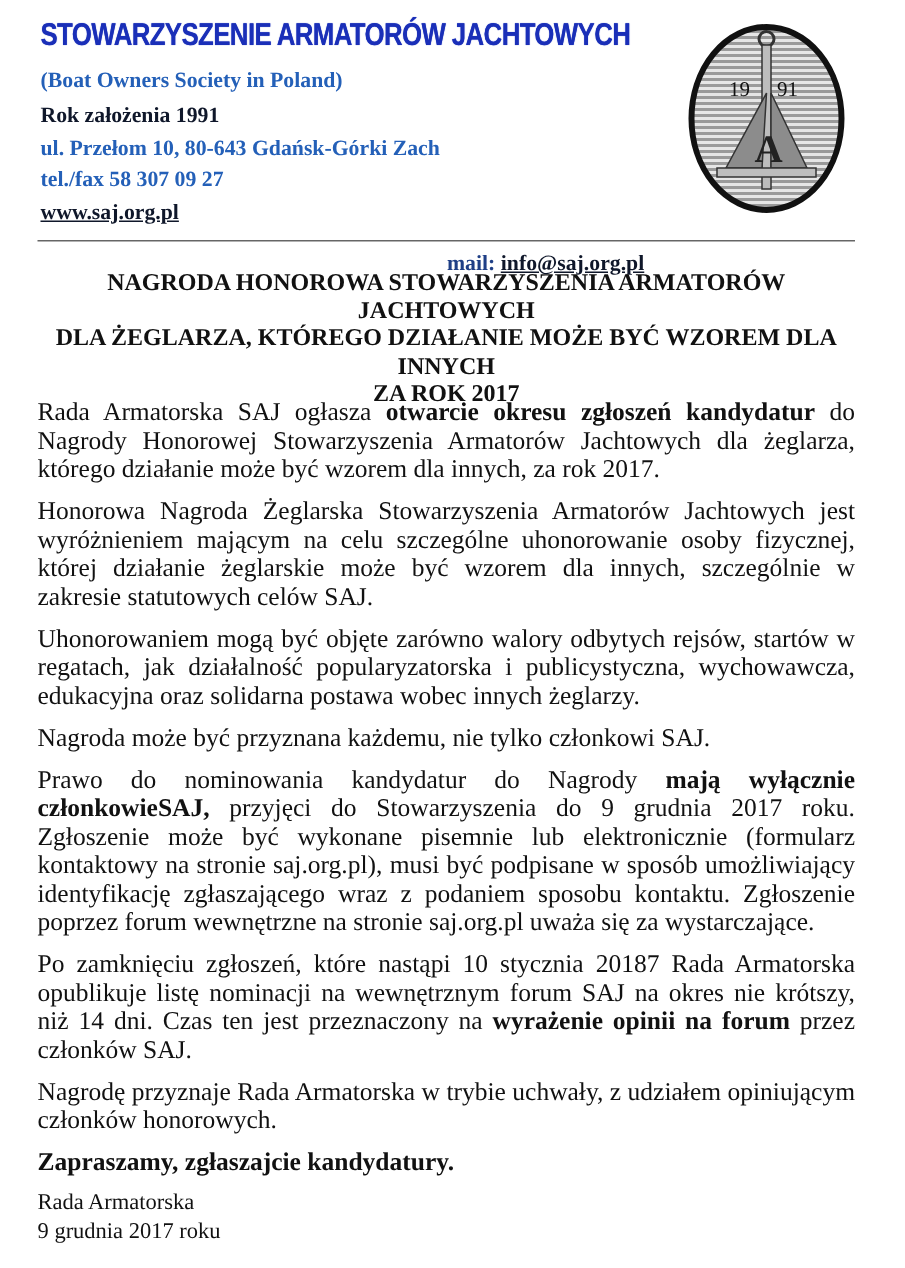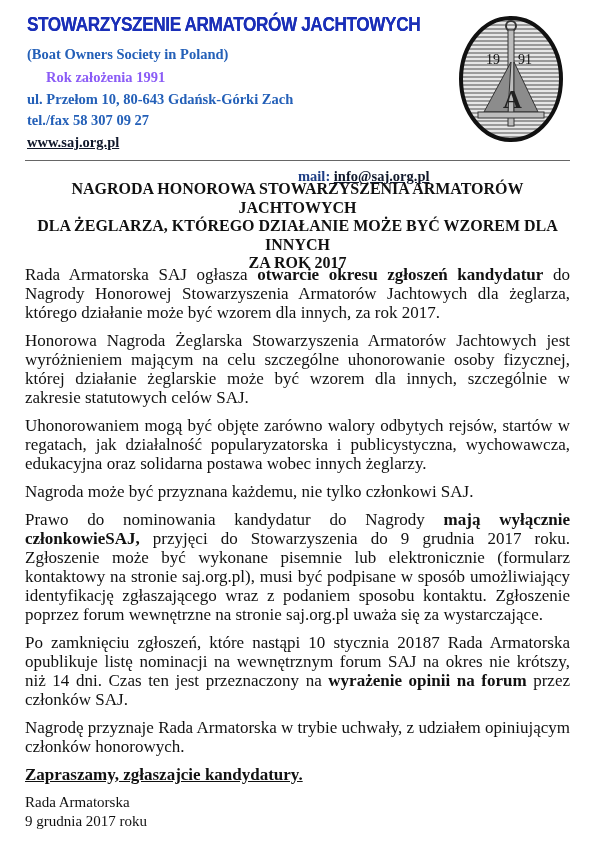--- a/index.html
+++ b/index.html
@@ -7,36 +7,36 @@
          font-family: "Liberation Serif", "DejaVu Serif", serif; color: #111; }
 
   .header { position: absolute; left: 0; top: 0; width: 603px; height: 160px; }
   .org-title { position: absolute; left: 27px; top: 12px; margin: 0;
     font-family: "Liberation Sans", "DejaVu Sans", sans-serif; font-weight: bold;
     font-size: 21px; color: #1a2fb8; letter-spacing: -0.5px;
     transform: scaleX(0.82); transform-origin: left top; white-space: nowrap;
     text-shadow: 0 0 0.6px #1a2fb8; }
   .hline { position: absolute; left: 27px; font-weight: bold; font-size: 14.5px; white-space: nowrap; }
   .blue { color: #2460b8; }
-  .navy { color: #8b5cf6; margin-left: 19px; }
+  .navy { color: #0f172a; }
   .l1 { top: 46px; text-align: right; } .l2 { top: 69px; } .l3 { top: 91px; } .l4 { top: 112px; } .l5 { top: 134px; }
   .link { text-decoration: underline; color: #0f172a; }
   .mail { position: absolute; left: 298px; top: 134px; font-weight: bold; font-size: 14.5px; color: #1f3f86; margin-top: 34px; }
 
   .logo { position: absolute; left: 456px; top: 12px; width: 110px; height: 130px; }
 
   .rule { position: absolute; left: 25px; top: 160px; width: 545px; height: 0; border-top: 1px solid #666; }
 
   .title-block { position: absolute; left: 25px; top: 180px; width: 545px; text-align: center;
     font-weight: bold; font-size: 16px; line-height: 18.5px; }
   .title-block div { white-space: nowrap; }
 
   .body { position: absolute; left: 25px; top: 265px; width: 545px; font-size: 17px; line-height: 19px; }
   .body p { margin: 0 0 9px 0; text-align: justify; }
-  .body p.closing { margin-top: 2px; text-decoration: underline; }
+  .body p.closing { margin-top: 2px; }
   .sig { position: absolute; left: 25px; top: 793px; font-size: 15px; line-height: 19px; }
 </style>
 </head>
 <body>
 
 <div class="header">
   <h1 class="org-title">STOWARZYSZENIE ARMATORÓW JACHTOWYCH</h1>
   <div class="hline blue l1">(Boat Owners Society in Poland)</div>
   <div class="hline navy l2">Rok założenia 1991</div>
   <div class="hline blue l3">ul. Przełom 10, 80-643 Gdańsk-Górki Zach</div>

